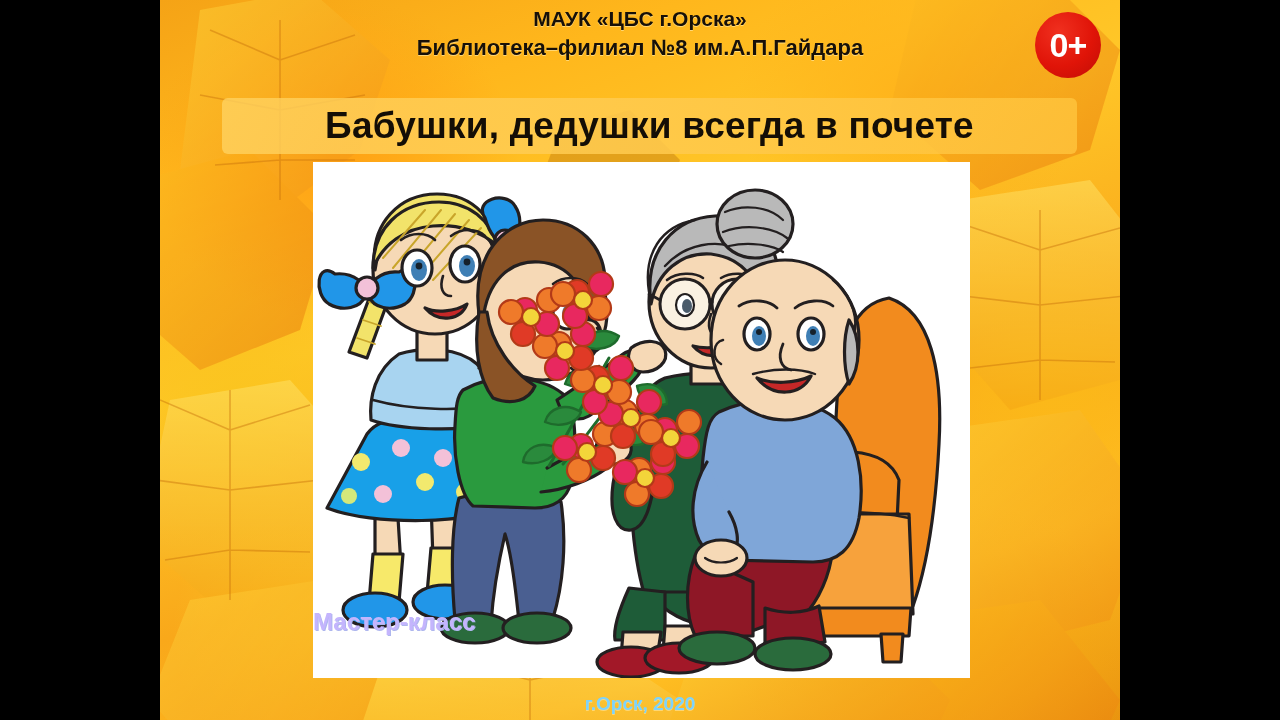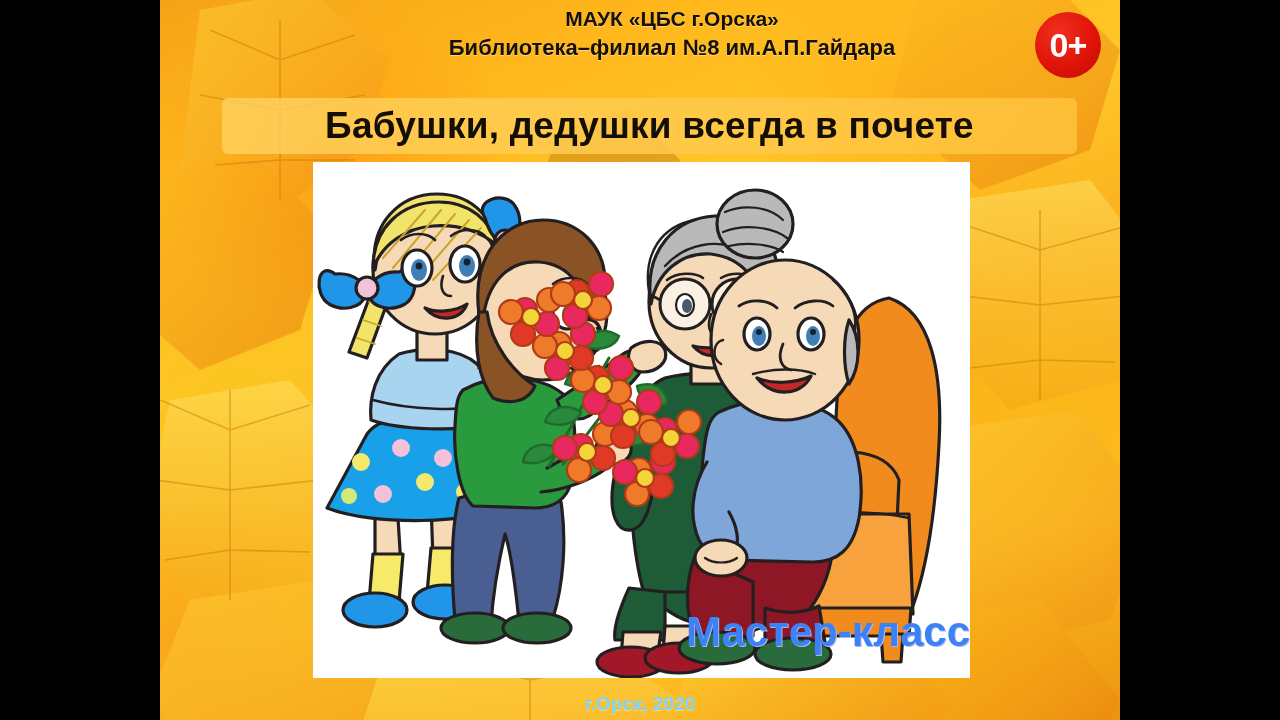--- a/index.html
+++ b/index.html
@@ -27,21 +27,20 @@
       radial-gradient(ellipse 400px 300px at 50% 50%,  rgba(255,196,30,.55) 0%, rgba(255,196,30,0) 70%),
       linear-gradient(160deg,#f5a316 0%,#ffb71c 18%,#ffc728 38%,#f9a81a 60%,#ffbe22 80%,#e8920f 100%);
   }
 
   
   #header {
     position:absolute; left:160px; top:4px; width:960px; z-index:20;
     text-align:center; color:#171008;
     font-weight:bold; font-size:21px; line-height:29px;
     text-shadow:0 1px 0 rgba(255,240,190,.55);
-    margin-left:32px;
   }
   #header .l2 { font-size:22px; }
 
   
   #badge {
     position:absolute; left:1035px; top:12px; width:66px; height:66px; z-index:30;
     border-radius:50%;
     background:radial-gradient(circle at 36% 30%, #f0301f 0%, #e01408 55%, #c00d05 100%);
     color:#fff; font-weight:bold; font-size:34px; line-height:66px; text-align:center;
     letter-spacing:-1px;
@@ -62,22 +61,22 @@
   
   #panel {
     position:absolute; left:313px; top:162px; width:657px; height:516px;
     background:#fff; z-index:15; overflow:hidden;
   }
   #panel svg { display:block; width:657px; height:516px; }
 
   
   #mk {
     position:absolute; left:313px; top:608px; width:657px; z-index:22;
-    text-align:right;
-    font-size:42px; font-weight:bold; color:#3b82f6;
+    text-align:left;
+    font-size:24px; font-weight:bold; color:#c4b5fd;
     text-shadow:1px 1px 0 #aeb6ee;
   }
 
   
   #footer {
     position:absolute; left:160px; top:693px; width:960px; z-index:20;
     text-align:center; color:#7dd3fc; font-weight:bold; font-size:19px;
     text-shadow:0 1px 0 rgba(255,240,190,.5);
   }
 </style>

